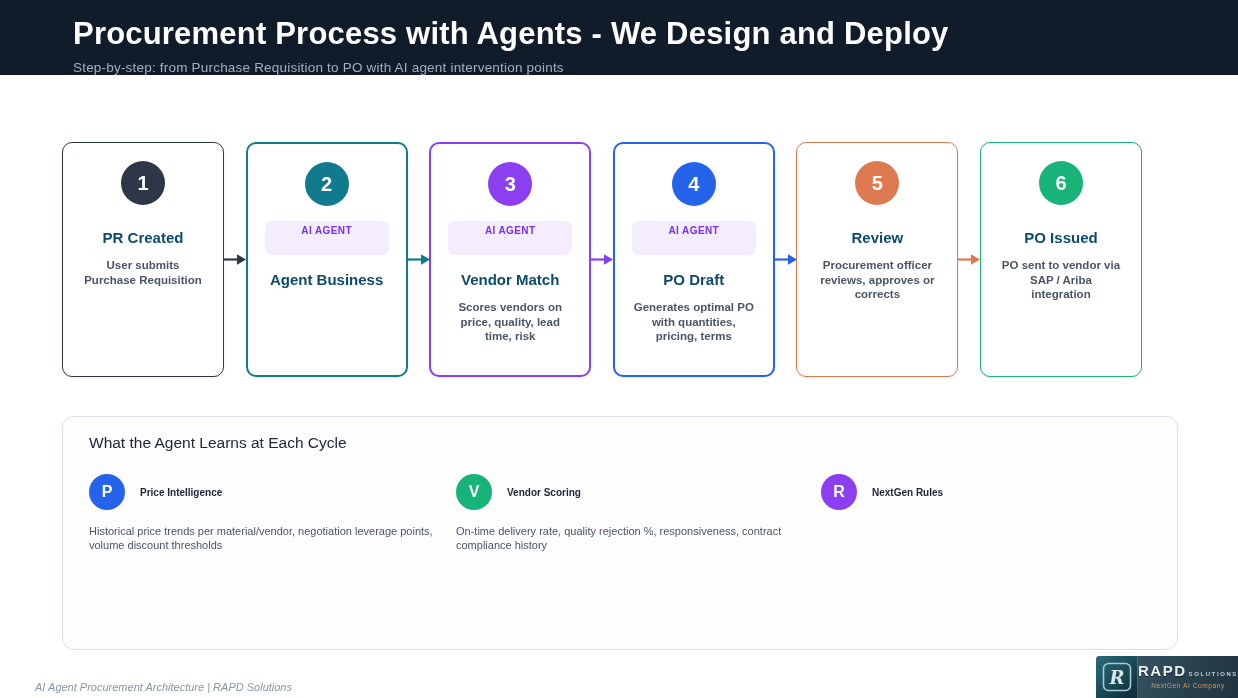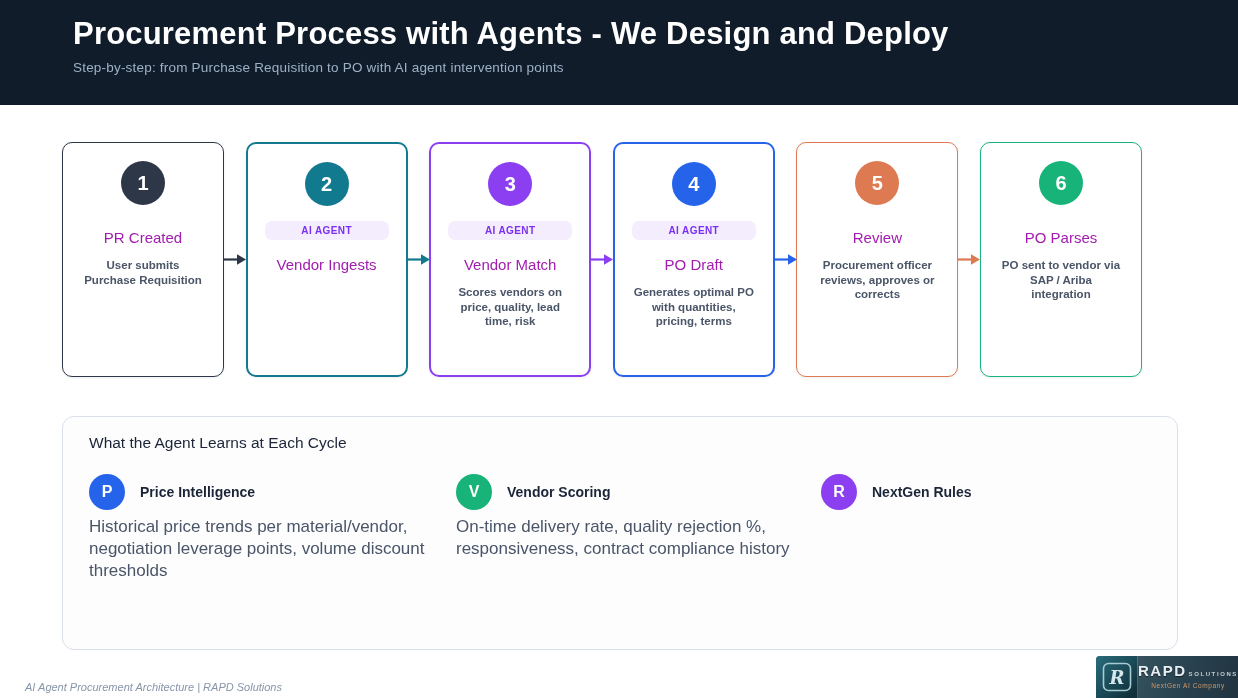--- a/index.html
+++ b/index.html
@@ -6,21 +6,21 @@
   html,body { width:1238px; height:698px; }
   body {
     position:relative;
     background:#ffffff;
     font-family:"Liberation Sans", sans-serif;
     overflow:hidden;
   }
 
   
   .header {
-    width:1238px; height:105px;
+    width:1238px; height:75px;
     background:#111c2b;
     padding:16px 0 0 73px;
   }
   .header-title {
     color:#ffffff;
     font-size:31px;
     font-weight:700;
     letter-spacing:0.2px;
   }
   .header-subtitle {
@@ -51,35 +51,35 @@
   .step-circle {
     width:44px; height:44px;
     margin:18px auto 0 auto;
     border-radius:50%;
     color:#ffffff;
     font-size:20px;
     font-weight:700;
     line-height:44px;
   }
   .step-badge {
-    width:124px; height:19px;
+    width:124px; height:34px;
     margin:15px auto 0 auto;
     background:#f3edfd;
     border-radius:7px;
     color:#7b2ff2;
     font-size:10px;
     font-weight:700;
     letter-spacing:0.4px;
     line-height:19px;
   }
   .step-title {
     margin-top:24px;
-    color:#a21caf;
+    color:#0c4a6e;
     font-size:15px;
-    font-weight:400;
+    font-weight:700;
   }
   .step-card.badged .step-title { margin-top:16px; }
   .step-desc {
     margin:12px auto 0 auto;
     max-width:122px;
     color:#4a5568;
     font-size:11.5px;
     line-height:1.27;
     font-weight:bold;
   }
@@ -122,35 +122,35 @@
     border-radius:50%;
     color:#ffffff;
     font-size:16px;
     font-weight:700;
     line-height:36px;
     text-align:center;
     flex:0 0 36px;
   }
   .learn-title {
     color:#1b2537;
-    font-size:14px;
+    font-size:10px;
     font-weight:700;
   }
   .learn-desc {
-    margin-top:6px;
+    margin-top:14px;
     max-width:372px;
     color:#4a5568;
-    font-size:17px;
+    font-size:11px;
     line-height:1.3;
   }
 
   
   .footer-caption {
     position:absolute;
-    left:25px; bottom:5px;
+    left:35px; bottom:5px;
     color:#8795a9;
     font-size:11px;
     font-style:italic;
   }
   .brand-logo {
     position:absolute;
     right:0; bottom:0;
     width:142px; height:42px;
     display:flex;
     background:linear-gradient(110deg,#41606c 0%,#2b4552 55%,#20333f 100%);
@@ -210,21 +210,21 @@
     </div>
     <div class="arrow-cell">
       <svg width="22" height="13" viewBox="0 0 22 13">
         <line x1="0" y1="6.5" x2="14" y2="6.5" stroke="#2d3748" stroke-width="2.2"></line>
         <polygon points="13,1.2 22,6.5 13,11.8" fill="#2d3748"></polygon>
       </svg>
     </div>
     <div class="step-card badged" style="border-color: rgb(18, 122, 143);">
       <div class="step-circle" style="background: rgb(18, 122, 143);">2</div>
       <div class="step-badge" style="background: rgb(243, 237, 253); color: rgb(123, 47, 242);">AI AGENT</div>
-      <div class="step-title">Vendor Ingests</div>
+      <div class="step-title">Agent Business</div>
     </div>
     <div class="arrow-cell">
       <svg width="22" height="13" viewBox="0 0 22 13">
         <line x1="0" y1="6.5" x2="14" y2="6.5" stroke="#127a8f" stroke-width="2.2"></line>
         <polygon points="13,1.2 22,6.5 13,11.8" fill="#127a8f"></polygon>
       </svg>
     </div>
     <div class="step-card badged" style="border-color: rgb(139, 63, 240);">
       <div class="step-circle" style="background: rgb(139, 63, 240);">3</div>
       <div class="step-badge" style="background: rgb(243, 237, 253); color: rgb(123, 47, 242);">AI AGENT</div>
@@ -255,21 +255,21 @@
       <div class="step-desc">Procurement officer reviews, approves or corrects</div>
     </div>
     <div class="arrow-cell">
       <svg width="22" height="13" viewBox="0 0 22 13">
         <line x1="0" y1="6.5" x2="14" y2="6.5" stroke="#dd7a51" stroke-width="2.2"></line>
         <polygon points="13,1.2 22,6.5 13,11.8" fill="#dd7a51"></polygon>
       </svg>
     </div>
     <div class="step-card" style="border-color: rgb(23, 179, 120);">
       <div class="step-circle" style="background: rgb(23, 179, 120);">6</div>
-      <div class="step-title">PO Parses</div>
+      <div class="step-title">PO Issued</div>
       <div class="step-desc">PO sent to vendor via SAP / Ariba integration</div>
     </div>
   </div>
 
 <div class="learn-panel">
   <div class="learn-heading">What the Agent Learns at Each Cycle</div>
   <div class="learn-grid">
       <div>
         <div class="learn-item-head">
           <div class="learn-circle" style="background: rgb(37, 99, 235);">P</div>

